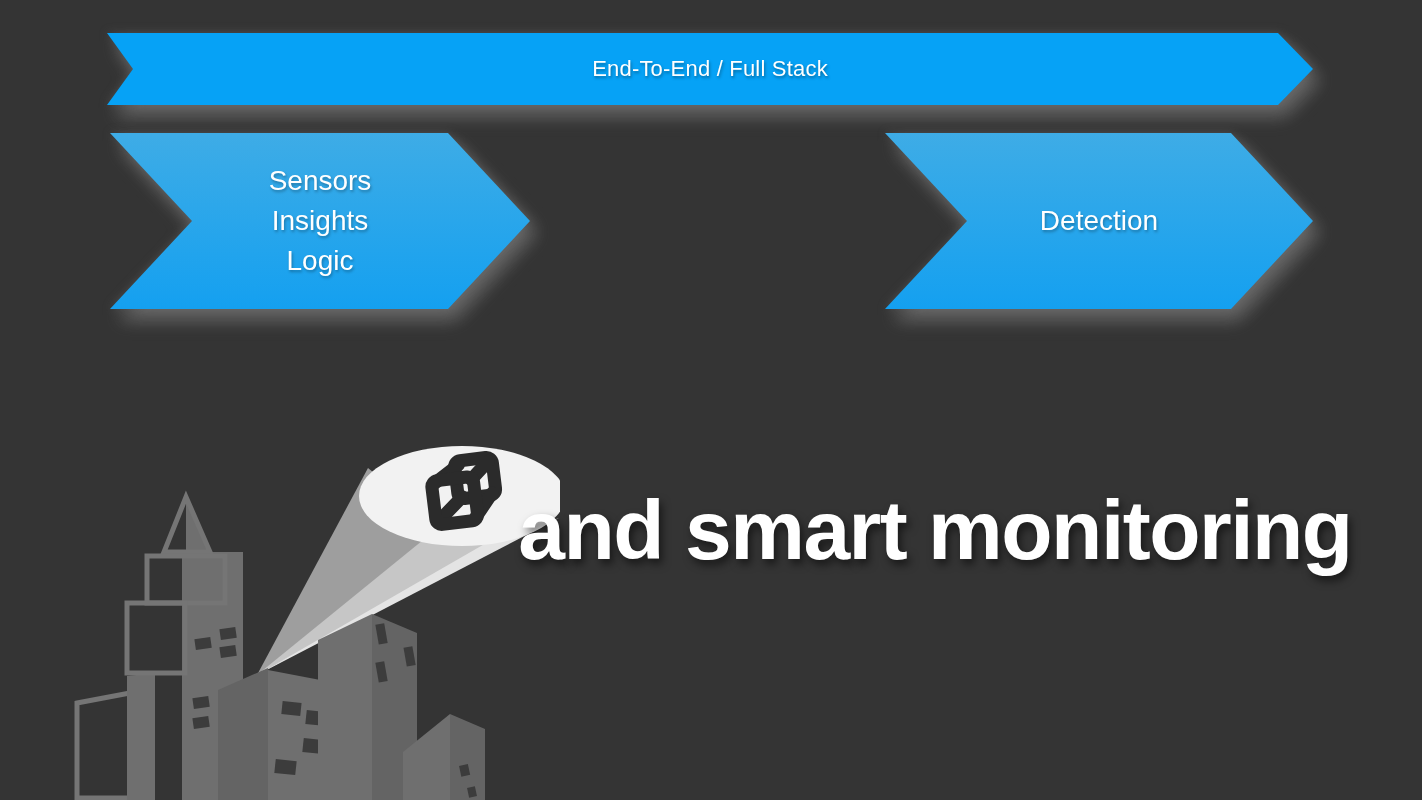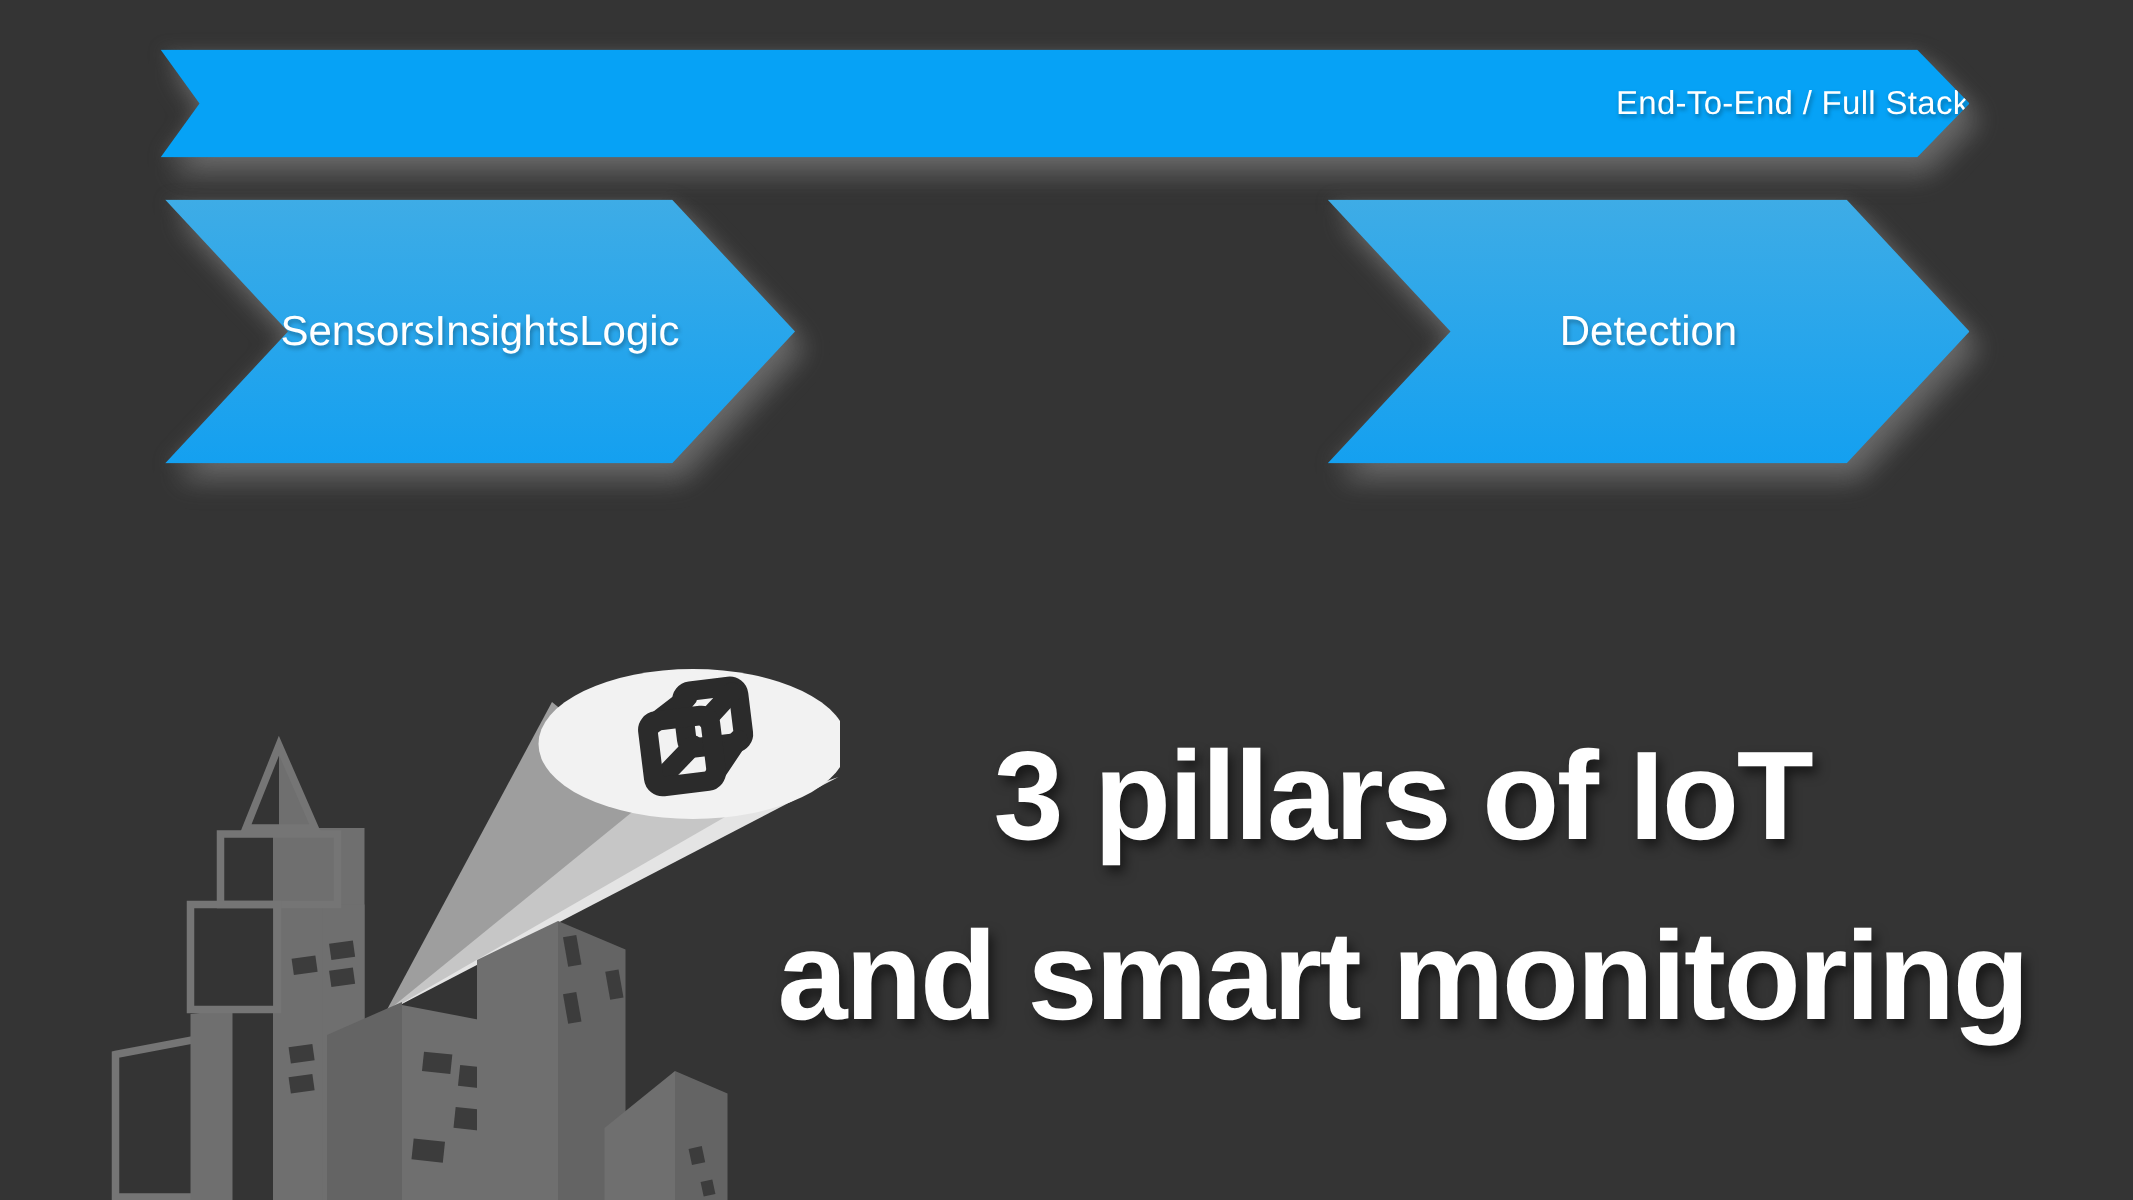--- a/index.html
+++ b/index.html
@@ -25,35 +25,34 @@
     filter:drop-shadow(7px 11px 9px rgba(150,150,150,0.45)) drop-shadow(0 0 5px rgba(120,120,120,0.30));
   }
   .shape{width:100%;height:100%;display:flex;align-items:center;justify-content:center;}
 
   .banner-wrap{left:107px;width:1206px;height:72px;}
   .banner-wrap.top{top:33px;}
   .banner-wrap.bottom{top:337px;height:71px;}
   .banner{
     background:var(--banner-blue);
     clip-path:polygon(0 0, calc(100% - 35px) 0, 100% 50%, calc(100% - 35px) 100%, 0 100%, 26px 50%);
-    justify-content:flex-end;
   }
   .banner span{
     color:var(--text-white);font-size:22px;letter-spacing:0.2px;
     text-shadow:1px 2px 3px rgba(0,0,0,0.35);
   }
 
   .chev-wrap{top:133px;height:176px;}
   .chev-wrap.c1{left:110px;width:420px;}
   .chev-wrap.c2{left:498px;width:420px;}
   .chev-wrap.c3{left:885px;width:428px;}
   .chevron{
     background:linear-gradient(to bottom,var(--chevron-top),var(--chevron-bottom));
     clip-path:polygon(0 0, calc(100% - 82px) 0, 100% 50%, calc(100% - 82px) 100%, 0 100%, 82px 50%);
-    flex-direction:row;
+    flex-direction:column;
   }
   .chevron .line{
     color:var(--text-white);font-size:28px;line-height:40px;text-align:center;
     text-shadow:1px 2px 3px rgba(0,0,0,0.3);
   }
 
   
   .title{
     position:absolute;left:455px;top:470px;width:960px;text-align:center;
     color:var(--text-white);font-weight:700;font-size:84px;line-height:120px;
@@ -157,17 +156,16 @@
       <rect class="win" x="317" y="222" width="9" height="20" transform="rotate(-10 321 232)"></rect>
 
       <polygon class="b-fill" points="343,312 390,274 390,360 343,360"></polygon>
       <polygon class="b-fill2" points="390,274 425,289 425,360 390,360"></polygon>
       <rect class="win" x="400" y="325" width="9" height="11" transform="rotate(-12 404 330)"></rect>
       <rect class="win" x="408" y="347" width="8" height="10" transform="rotate(-12 412 352)"></rect>
     </g>
   </svg>
 
   <div class="title">
-    <div>3 pillars of IoT</div>
     <div>and smart monitoring</div>
   </div>
 
 </div>
 
 </body></html>

